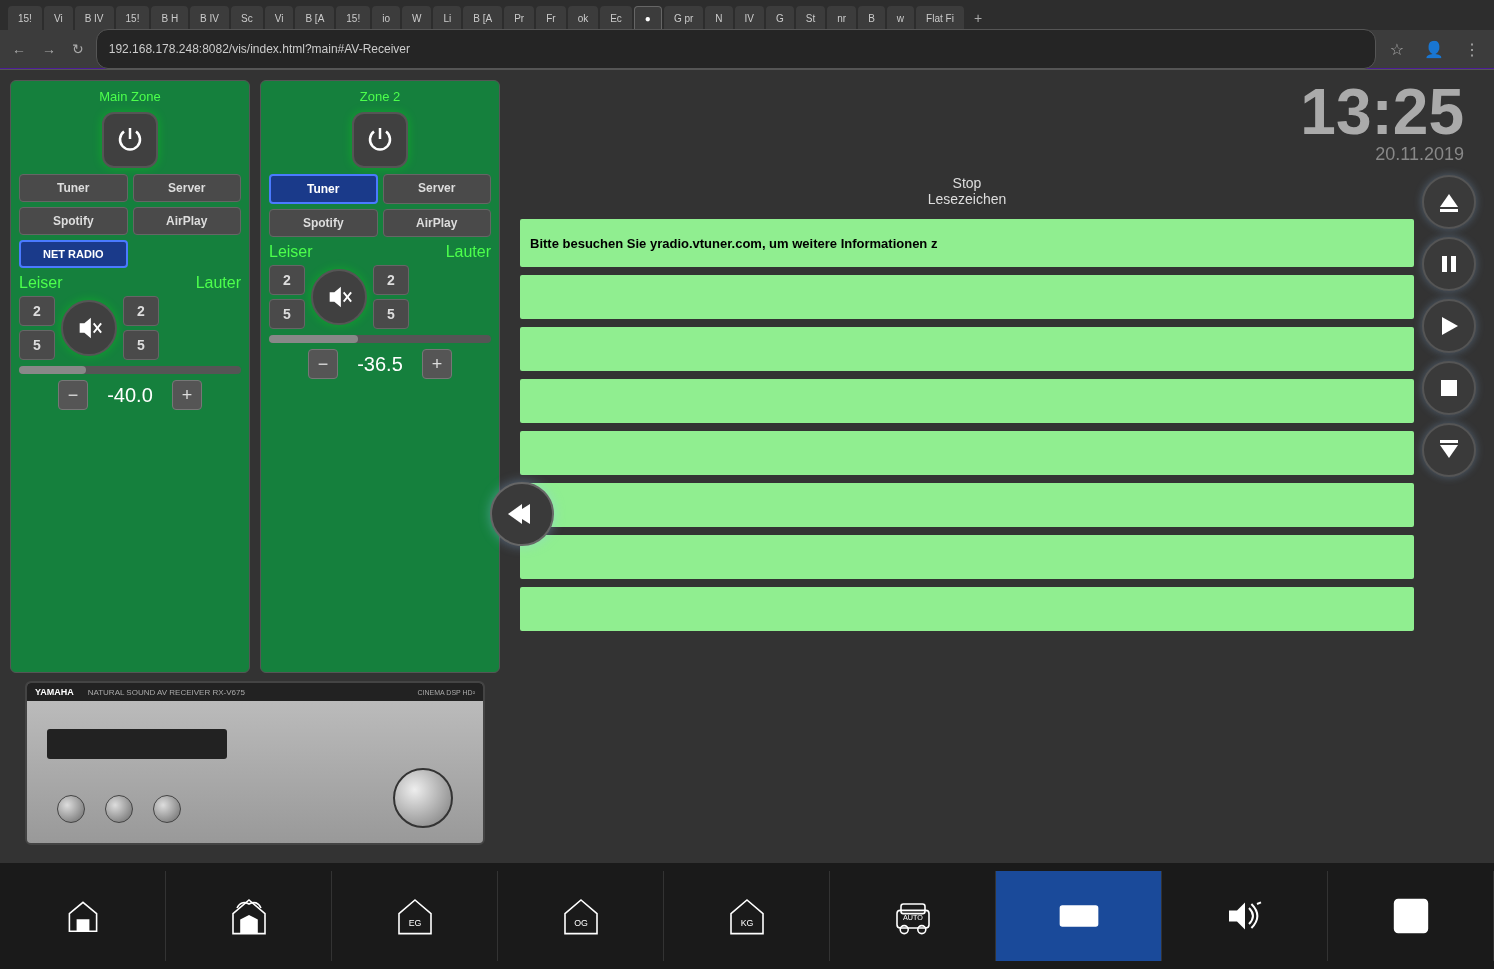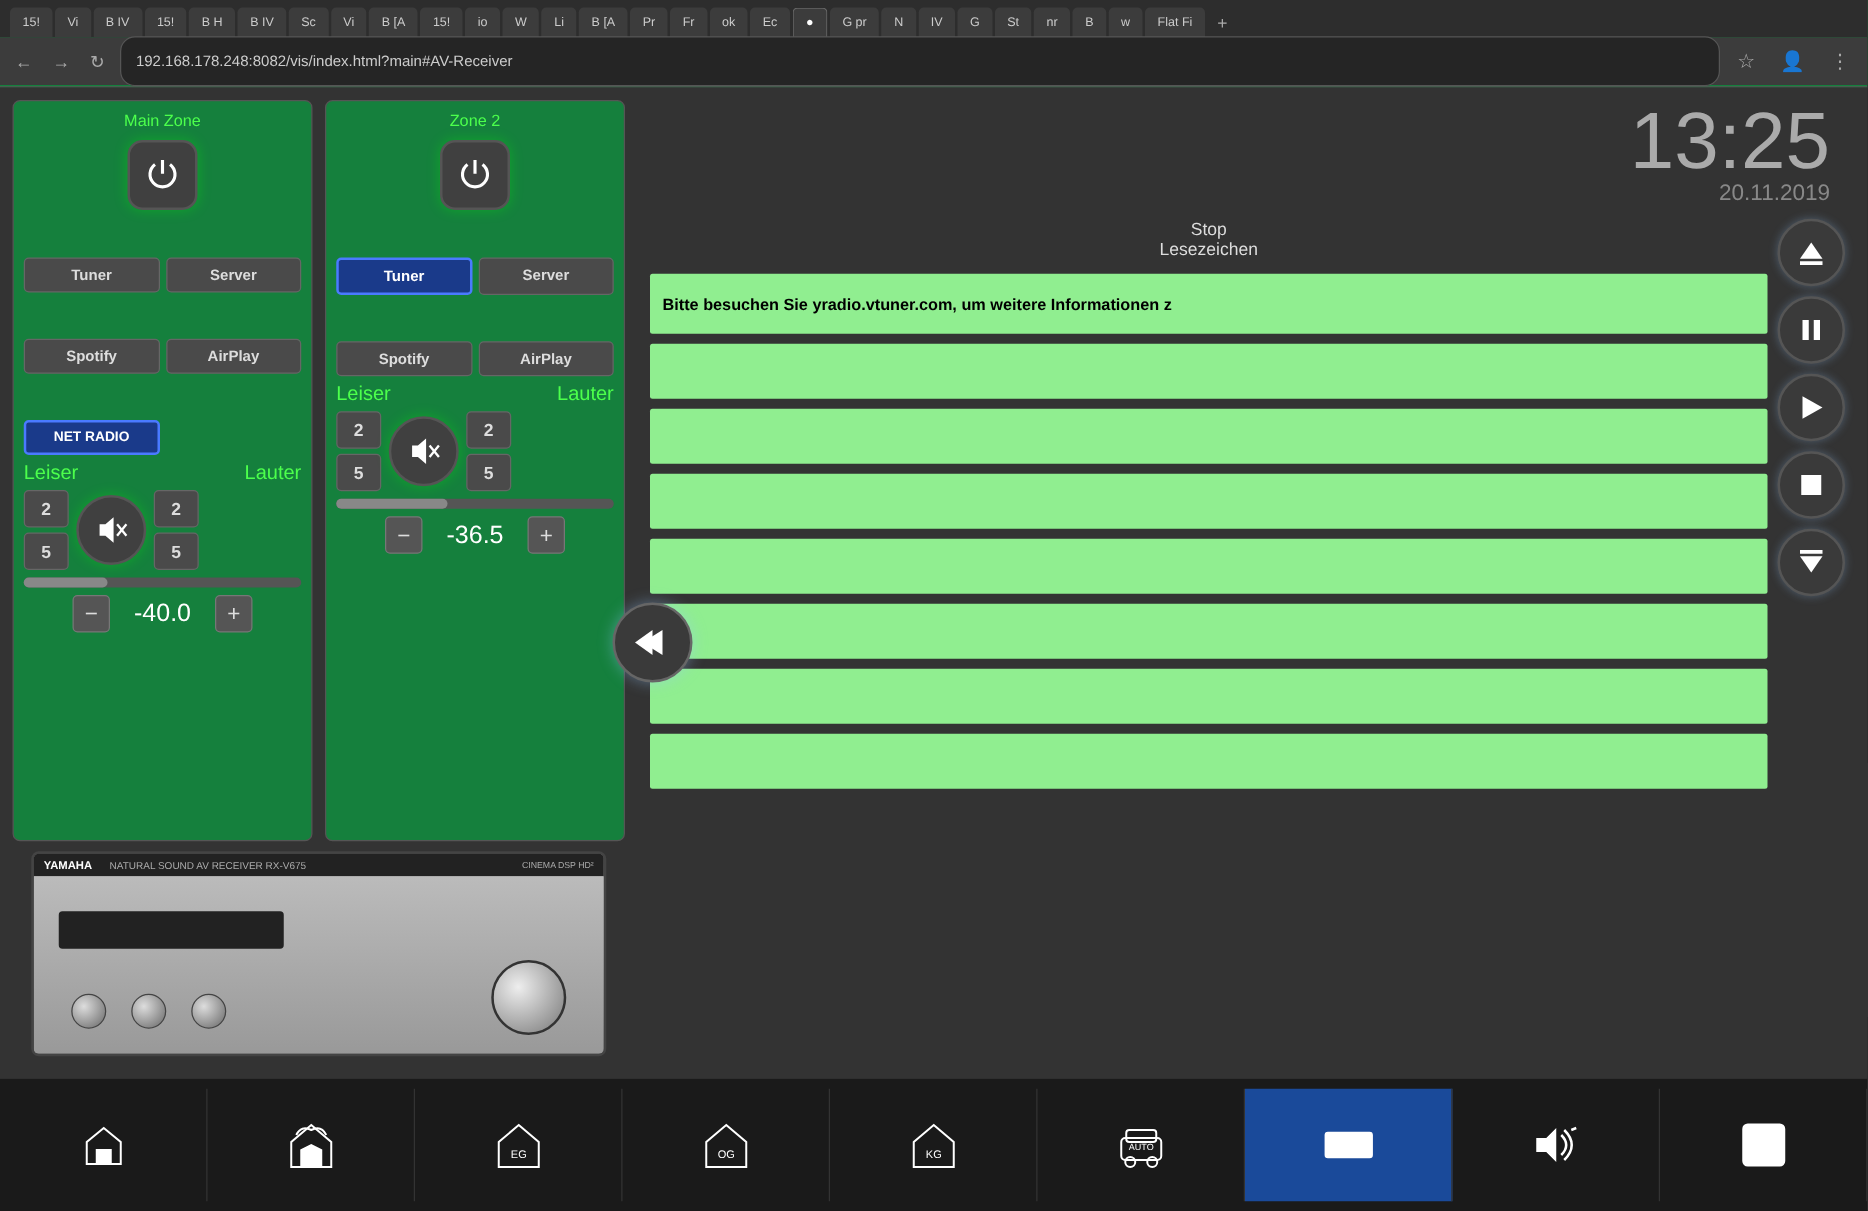--- a/index.html
+++ b/index.html
@@ -8,21 +8,21 @@
       font-family: Arial, sans-serif;
       width: 1494px;
       height: 969px;
       overflow: hidden;
       display: flex;
       flex-direction: column;
     }
 
     
     .browser-chrome {
-      background: #15803d;
+      background: #4c1d95;
       height: 70px;
       display: flex;
       flex-direction: column;
       border-bottom: 1px solid #555;
       text-align: right;
     }
     .browser-tabs {
       background: #2d2d2d;
       height: 30px;
       display: flex;
@@ -159,21 +159,20 @@
     .source-btn {
       background: #4a4a4a;
       border: 1px solid #666;
       border-radius: 4px;
       color: #ddd;
       padding: 6px 4px;
       font-size: 12px;
       text-align: center;
       cursor: pointer;
       font-weight: bold;
-      margin-top: 32px;
     }
     .source-btn.active {
       background: #1a3a8a;
       border: 2px solid #4a7aff;
       color: white;
     }
     .source-btn.full-width {
       grid-column: 1 / -1;
     }
 
@@ -349,21 +348,21 @@
     }
 
     .clock-section {
       text-align: right;
       padding-right: 20px;
       margin-bottom: 10px;
     }
     .clock-time {
       color: #aaa;
       font-size: 64px;
-      font-weight: normal;
+      font-weight: bold;
       line-height: 1;
     }
     .clock-date {
       color: #888;
       font-size: 18px;
     }
 
     .playlist-section {
       flex: 1;
       display: flex;

